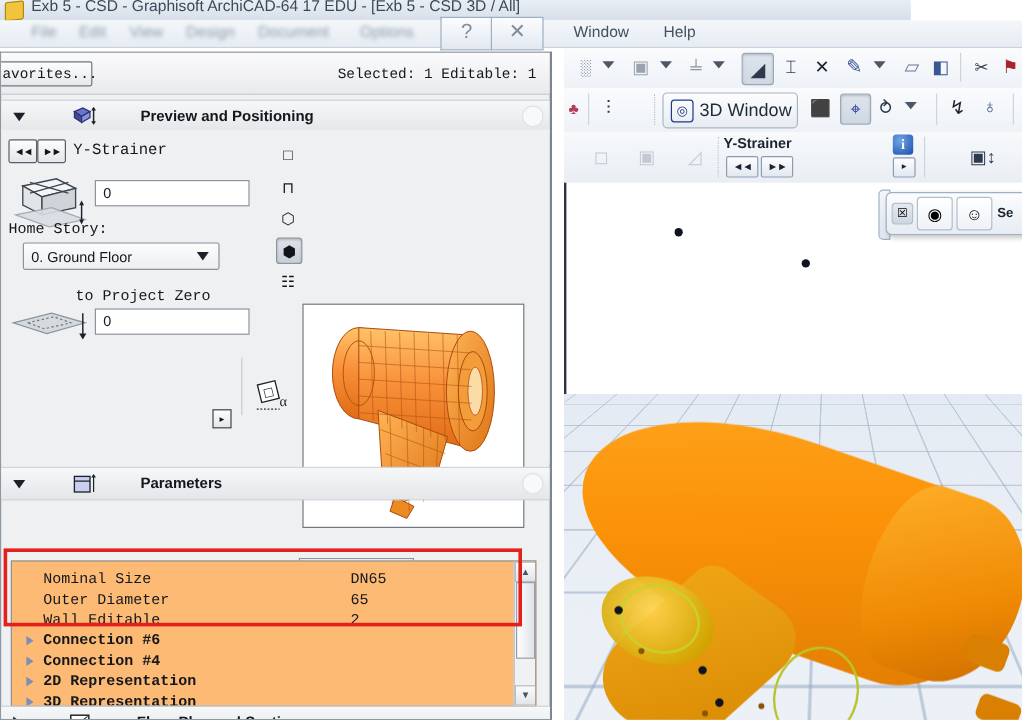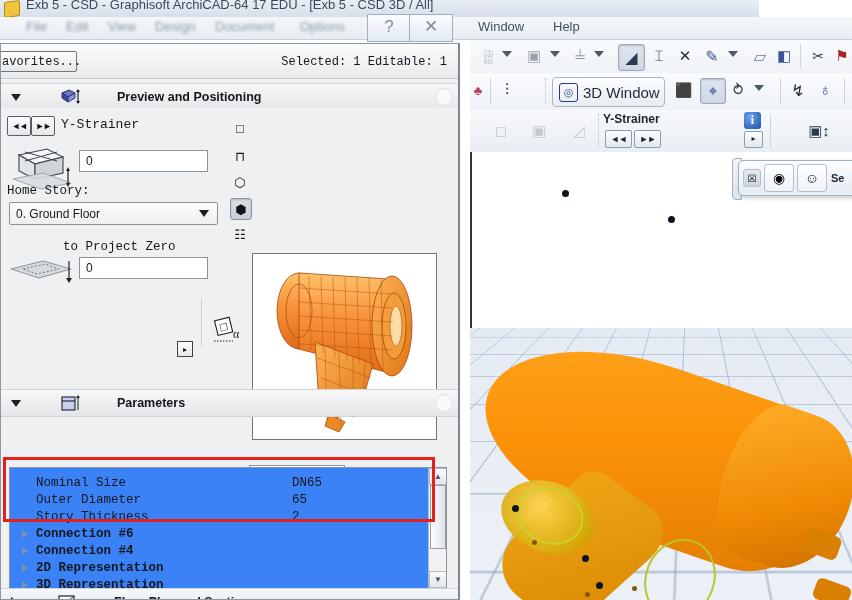--- a/index.html
+++ b/index.html
@@ -300,21 +300,21 @@
     position:absolute;top:360px;width:17px;height:17px;
     border:1px solid #8b949d;background:linear-gradient(#fafbfc,#e6e9ec);
     display:flex;align-items:center;justify-content:center;font-size:10px;color:#10151a;
   }
   #tog-b{border:2px solid #12171d;background:#fff;}
   #tog-c{border:1px dotted #6e7880;background:#eceef0;}
 
   
   #param-list{
     position:absolute;left:8px;top:423px;width:438px;height:122px;
-    background:#3b82f6;border:1px solid #8b949d;box-sizing:border-box;overflow:hidden;
+    background:#fdba74;border:1px solid #8b949d;box-sizing:border-box;overflow:hidden;
   }
   .prow{
     position:absolute;left:0;width:416px;height:17px;
     display:flex;align-items:center;
     font-family:"Liberation Mono",monospace;font-size:12.5px;color:#14181d;
   }
   .prow .pname{position:absolute;left:26px;}
   .prow .pval{position:absolute;left:282px;}
   .prow.grp{font-weight:bold;}
   .prow .gtri{
@@ -493,21 +493,21 @@
         <line x1="46" y1="9" x2="14" y2="18" stroke="#3c454e" stroke-width="1"></line>
         <polygon points="2,36 32,30 60,40 30,46" fill="#d9dde1" stroke="#9aa3ac" stroke-width="1" opacity=".9"></polygon>
         <line x1="57" y1="26" x2="57" y2="42" stroke="#1b2128" stroke-width="1.2"></line>
         <polygon points="57,24 55,28 59,28" fill="#1b2128"></polygon>
           <polygon points="57,44 55,40 59,40" fill="#1b2128"></polygon>
       </svg>
     </span>
     <div class="txtfield" style="left:78px;top:42px;width:129px;height:22px;">0</div>
 
     <div class="lbl-mono" style="left:6px;top:76px;">Home Story:</div>
-    <div class="combo" style="left:8px;top:94px;width:209px;height:23px;">
+    <div class="combo" style="left:18px;top:94px;width:164px;height:23px;">
       <span class="cv">0. Ground Floor</span>
       <i class="cc"></i>
     </div>
 
     <div class="lbl-mono" style="left:62px;top:132px;">to Project Zero</div>
     <div id="prj-zero-btn">▸</div>
     <span style="position:absolute;left:8px;top:147px;">
       <svg width="64" height="32" viewBox="0 0 64 32">
         <polygon points="2,14 34,6 62,14 30,23" fill="#d6dade" stroke="#8b949d" stroke-width="1"></polygon>
         <polygon points="14,14 36,9 50,14 28,19" fill="none" stroke="#6e7880" stroke-width="1" stroke-dasharray="2,2"></polygon>
@@ -599,21 +599,21 @@
   <div id="param-list">
     <div class="prow" style="top:6px;">
       <span class="pname">Nominal Size</span>
       <span class="pval">DN65</span>
     </div>
     <div class="prow" style="top:23px;">
       <span class="pname">Outer Diameter</span>
       <span class="pval">65</span>
     </div>
     <div class="prow" style="top:40px;">
-      <span class="pname">Story Thickness</span>
+      <span class="pname">Wall Editable</span>
       <span class="pval">2</span>
     </div>
     <div class="prow grp" style="top:57px;">
       <i class="gtri" style="top:5px;"></i>
       <span class="pname">Connection #6</span>
     </div>
     <div class="prow grp" style="top:74px;">
       <i class="gtri" style="top:5px;"></i>
       <span class="pname">Connection #4</span>
     </div>

